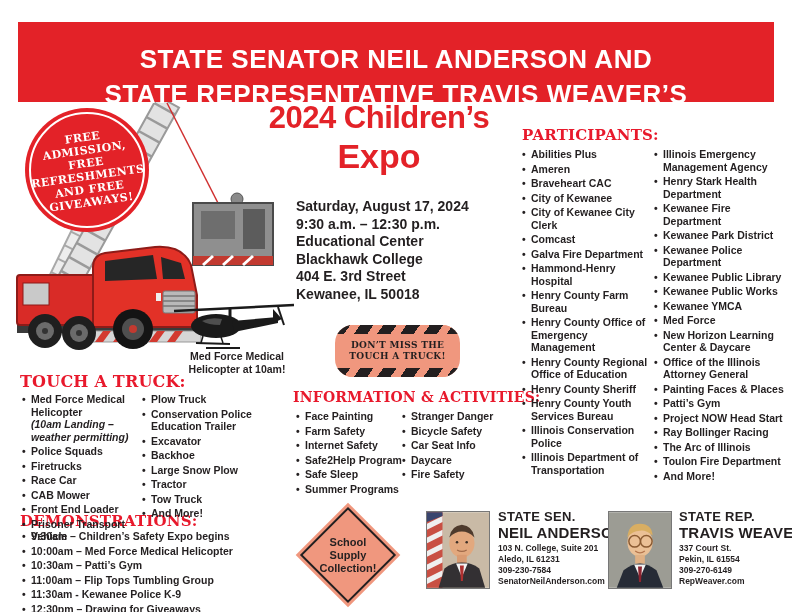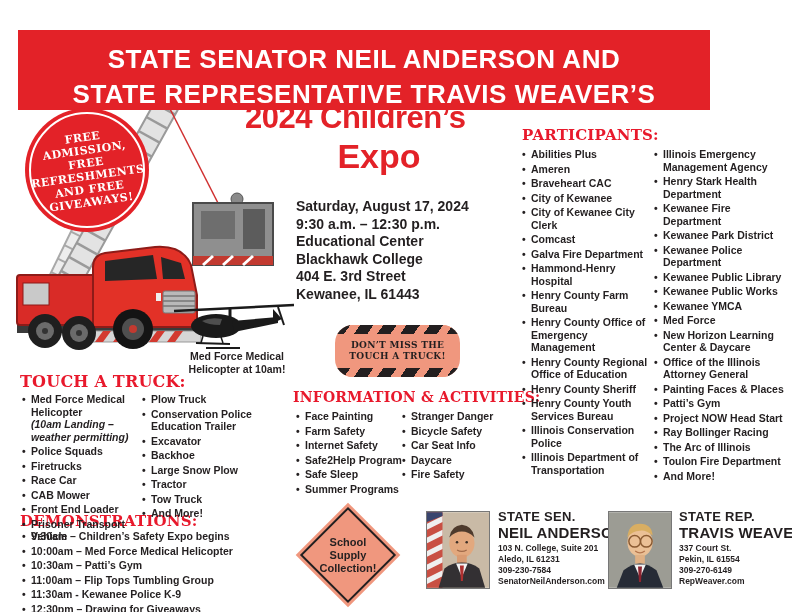--- a/index.html
+++ b/index.html
@@ -2,33 +2,33 @@
 <html><head>
 <meta charset="utf-8">
 <style>
   html,body{margin:0;padding:0;background:#fff;}
   .page{position:relative;width:792px;height:612px;background:#fff;overflow:hidden;
         font-family:"Liberation Sans",sans-serif;color:#231F20;
         --red:#E32228;--hred:#E8192C;--salmon:#F0977E;}
   .abs{position:absolute;}
 
   
-  .banner{left:18px;top:30px;width:692px;height:80px;background:var(--red);color:#fff;
+  .banner{left:18px;top:22px;width:756px;height:80px;background:var(--red);color:#fff;
           text-align:center;font-weight:bold;font-size:26px;line-height:35px;
-          padding-top:12px;box-sizing:border-box;letter-spacing:.5px;z-index:4;}
+          padding-top:20px;box-sizing:border-box;letter-spacing:.5px;z-index:4;}
 
   
   .badge{left:25px;top:108px;width:124px;height:124px;background:var(--red);border-radius:50%;
          z-index:6;display:flex;align-items:center;justify-content:center;}
   .badge-ring{position:absolute;inset:4px;border:2px solid #fff;border-radius:50%;}
   .badge-text{transform:rotate(-8deg);color:#fff;font-family:"DejaVu Serif",serif;
               font-weight:bold;font-size:11px;line-height:13px;text-align:center;letter-spacing:.5px;}
 
   
-  .title-block{left:245px;top:100px;width:268px;z-index:3;}
+  .title-block{left:245px;top:100px;width:268px;text-align:center;z-index:3;}
   .title-l1{color:var(--red);font-weight:bold;font-size:31px;letter-spacing:-.5px;}
   .title-l2{display:flex;justify-content:center;align-items:baseline;gap:10px;margin-top:1px;}
   .safety{font-family:"DejaVu Serif",serif;font-weight:bold;font-size:40px;letter-spacing:3px;color:#161616;}
   .expo{color:var(--red);font-weight:bold;font-size:34px;}
 
   .event{left:296px;top:198px;font-size:14px;font-weight:bold;line-height:17.5px;z-index:3;}
 
   .heli-caption{left:173px;top:350px;width:128px;text-align:center;font-size:10.5px;
                 font-weight:bold;line-height:13px;z-index:3;}
 
@@ -206,21 +206,21 @@
       <span class="expo">Expo</span>
     </div>
   </div>
 
   <div class="abs event">
     <div>Saturday, August 17, 2024</div>
     <div>9:30 a.m. – 12:30 p.m.</div>
     <div>Educational Center</div>
     <div>Blackhawk College</div>
     <div>404 E. 3rd Street</div>
-    <div>Kewanee, IL 61443</div>
+    <div>Kewanee, IL 50018</div>
   </div>
 
   <div class="abs heli-caption">
     <div>Med Force Medical</div>
     <div>Helicopter at 10am!</div>
   </div>
 
   <div class="abs dont-miss">
     <div class="hz top"></div>
     <div class="hz bot"></div>

